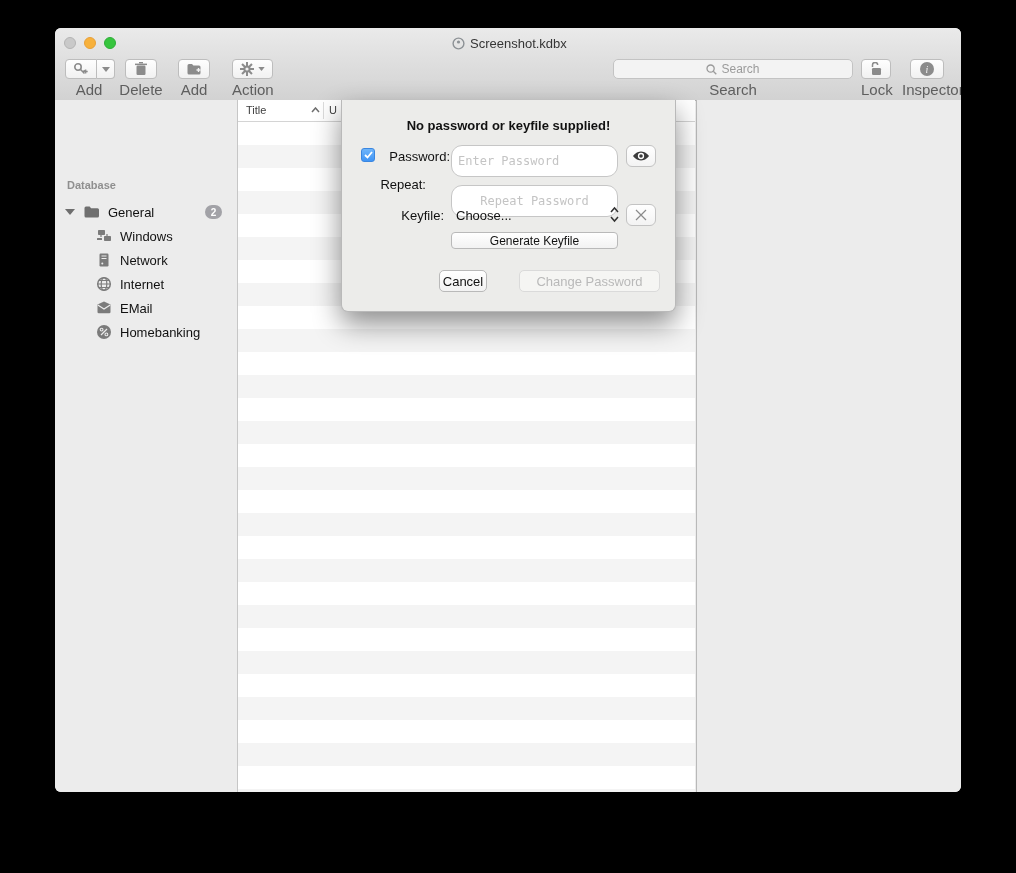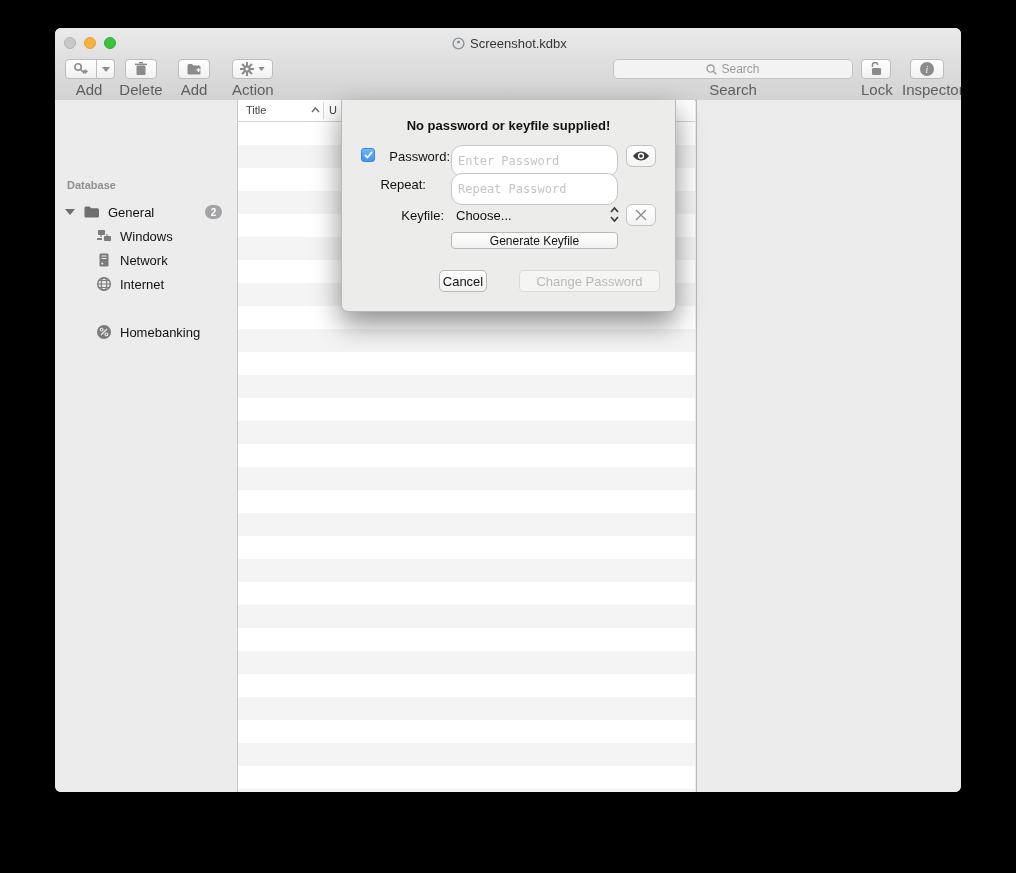--- a/index.html
+++ b/index.html
@@ -205,20 +205,29 @@
       <span class="gicon" style="margin-left:41px;">
         <svg width="16" height="16" viewBox="0 0 16 16">
             <circle cx="8" cy="8" r="6.3" fill="none" stroke="#7b7b7b" stroke-width="1.5"></circle>
             <ellipse cx="8" cy="8" rx="2.8" ry="6.3" fill="none" stroke="#7b7b7b" stroke-width="1.2"></ellipse>
             <path d="M1.7 8 h12.6 M3 4.5 h10 M3 11.5 h10" stroke="#7b7b7b" stroke-width="1.2"></path>
           </svg>
       </span>
       <span style="margin-left:8px;">Internet</span>
     </div>
 
+    <div class="srow" style="top:197px;">
+      <span class="gicon" style="margin-left:41px;">
+        <svg width="16" height="16" viewBox="0 0 16 16">
+            <path d="M1.5 4.5 L8 1.5 L14.5 4.5 V12 a1.3 1.3 0 0 1 -1.3 1.3 H2.8 A1.3 1.3 0 0 1 1.5 12 Z" fill="#7b7b7b"></path>
+            <path d="M1.8 5 L8 9 L14.2 5" stroke="#ececec" stroke-width="1.2" fill="none"></path>
+          </svg>
+      </span>
+      <span style="margin-left:8px;">EMail</span>
+    </div>
 
     <div class="srow" style="top:221px;">
       <span class="gicon" style="margin-left:41px;">
         <svg width="16" height="16" viewBox="0 0 16 16">
             <circle cx="8" cy="8" r="7" fill="#7b7b7b"></circle>
             <path d="M5 11 L11 5" stroke="#ececec" stroke-width="1.3"></path>
             <circle cx="5.6" cy="5.6" r="1.4" fill="none" stroke="#ececec" stroke-width="1.1"></circle>
             <circle cx="10.4" cy="10.4" r="1.4" fill="none" stroke="#ececec" stroke-width="1.1"></circle>
           </svg>
       </span>
@@ -257,21 +266,21 @@
     <input class="dfield" style="top: 45px;" placeholder="Enter Password">
     <span class="sqbtn" style="left:284px;top:45px;width:30px;">
       <svg width="18" height="12" viewBox="0 0 24 16">
           <path d="M12 2 C6.5 2 2.8 6 1.2 8 C2.8 10 6.5 14 12 14 C17.5 14 21.2 10 22.8 8 C21.2 6 17.5 2 12 2 Z" fill="#3c3c3c"></path>
           <circle cx="12" cy="8" r="4.2" fill="#fff"></circle>
           <circle cx="12" cy="8" r="2.4" fill="#3c3c3c"></circle>
         </svg>
     </span>
 
     <span class="dlabel" style="left:18px;top:77px;">Repeat:</span>
-    <input class="dfield" style="top: 73px;" placeholder="Repeat Password">
+    <input class="dfield" style="top: 85px; text-align: center;" placeholder="Repeat Password">
 
     <span class="dlabel" style="left:36px;top:108px;">Keyfile:</span>
     <span style="position:absolute;left:114px;top:108px;font-size:13px;color:#111;">Choose...</span>
     <span style="position:absolute;left:268px;top:106px;">
       <svg width="9" height="17" viewBox="0 0 9 17">
           <path d="M1 6 L4.5 2 L8 6" fill="none" stroke="#333" stroke-width="1.5"></path>
           <path d="M1 11 L4.5 15 L8 11" fill="none" stroke="#333" stroke-width="1.5"></path>
         </svg>
     </span>
     <span class="sqbtn" style="left:284px;top:104px;width:30px;">

